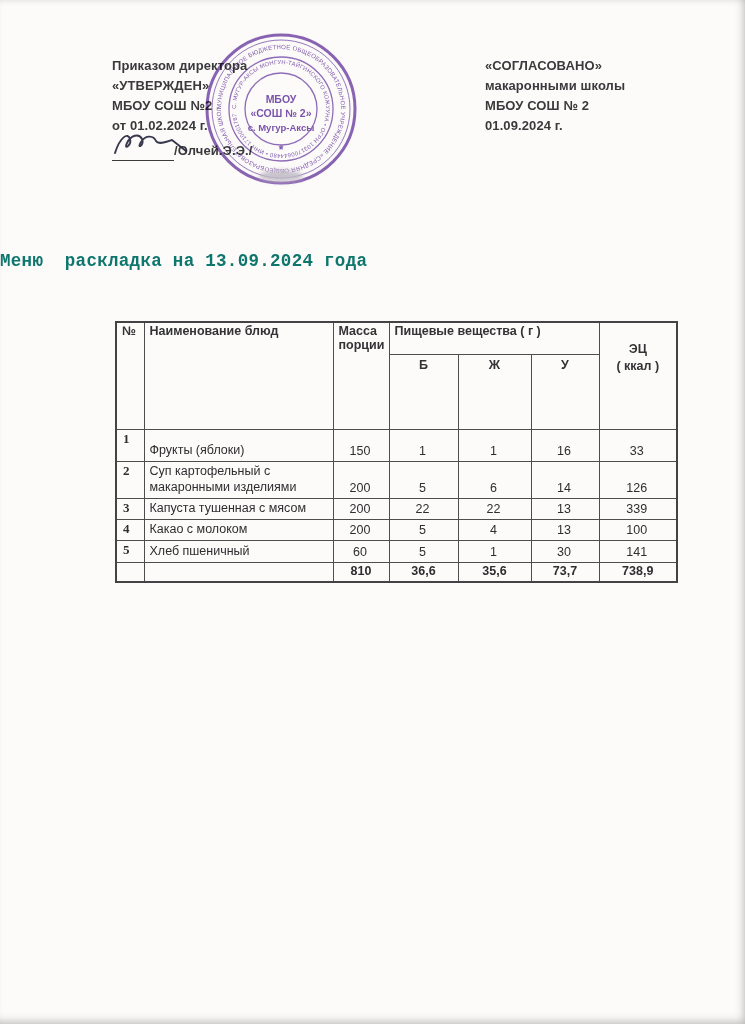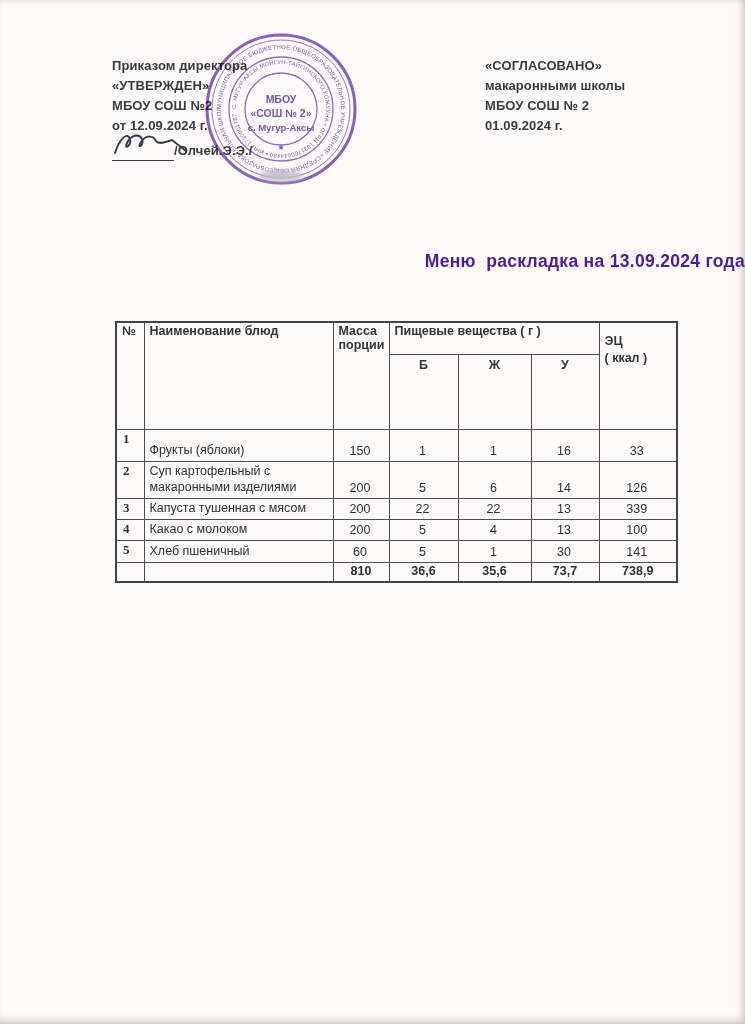--- a/index.html
+++ b/index.html
@@ -62,25 +62,25 @@
     mix-blend-mode: multiply;
     opacity: .92;
   }
   .stamp text { font-family: "Liberation Sans", sans-serif; }
 
   
   .doc-title {
     position: absolute;
     left: 0; top: 251px;
     width: 745px;
-    text-align: right;
-    font-family: Liberation Sans, sans-serif;
+    text-align: left;
+    font-family: Liberation Mono, monospace;
     font-weight: 700;
     font-size: 17.5px;
-    color: #4c1d95;
+    color: #0f766e;
     white-space: pre;
     letter-spacing: .3px;
   }
 
   
   .menu-table {
     position: absolute;
     left: 115px;
     top: 321px;
     width: 561px;
@@ -99,21 +99,21 @@
   thead th {
     font-weight: 700;
     text-align: left;
     vertical-align: top;
     padding-top: 4px;
     color: #333336;
   }
   .hr1 { height: 32px; }
   .hr2 { height: 75px; }
   .hr2 th { text-align: center; padding-top: 3px; }
-  th.c-ec { padding-top: 10px; line-height: 17px; }
+  th.c-ec { padding-top: 18px; line-height: 17px; text-align: center; }
 
   td.c-num {
     font-family: "Liberation Serif", serif;
     font-weight: 700;
     font-size: 13px;
     vertical-align: top;
     padding-left: 6px;
   }
   td.c-name { vertical-align: bottom; padding-bottom: 3px; line-height: 16px; margin-left: 14px; }
   td.c-val  { vertical-align: bottom; text-align: center; padding-right: 7px; padding-bottom: 3px; }
@@ -128,21 +128,21 @@
 </style>
 </head>
 <body>
 
 <div class="page">
 
   <div class="hdr-block approved">
     <div>Приказом директора</div>
     <div>«УТВЕРЖДЕН»</div>
     <div>МБОУ СОШ №2</div>
-    <div>от 12.09.2024 г.</div>
+    <div>от 01.02.2024 г.</div>
     <div class="sig-row">
       <span class="sig-line"></span>
         <span>/Олчей.Э.Э./</span>
       <svg class="sig-scribble" width="78" height="30" viewBox="0 0 78 30">
         <path d="M3 24 C8 8 16 3 18 10 C20 16 11 22 15 14 C19 6 27 4 30 10
                  C33 16 24 21 29 13 C34 5 42 7 44 12 C46 16 54 13 60 11 L74 22" fill="none" stroke="#26263f" stroke-width="1.9" stroke-linecap="round" opacity=".92"></path>
       </svg>
     </div>
   </div>
 

